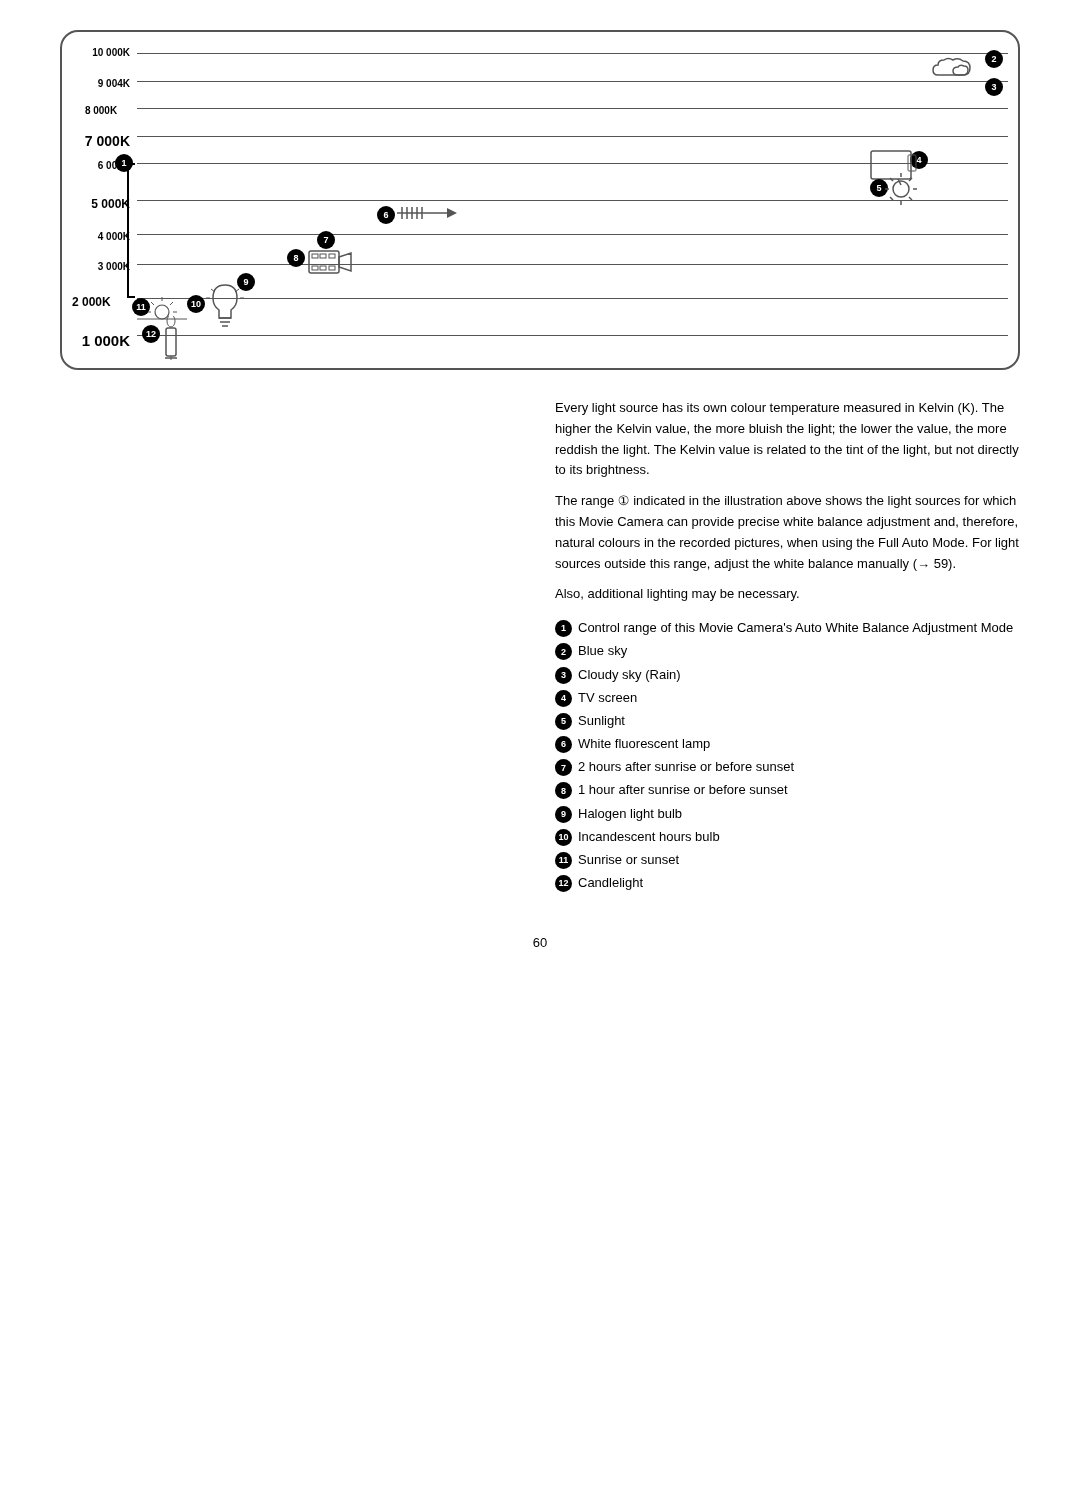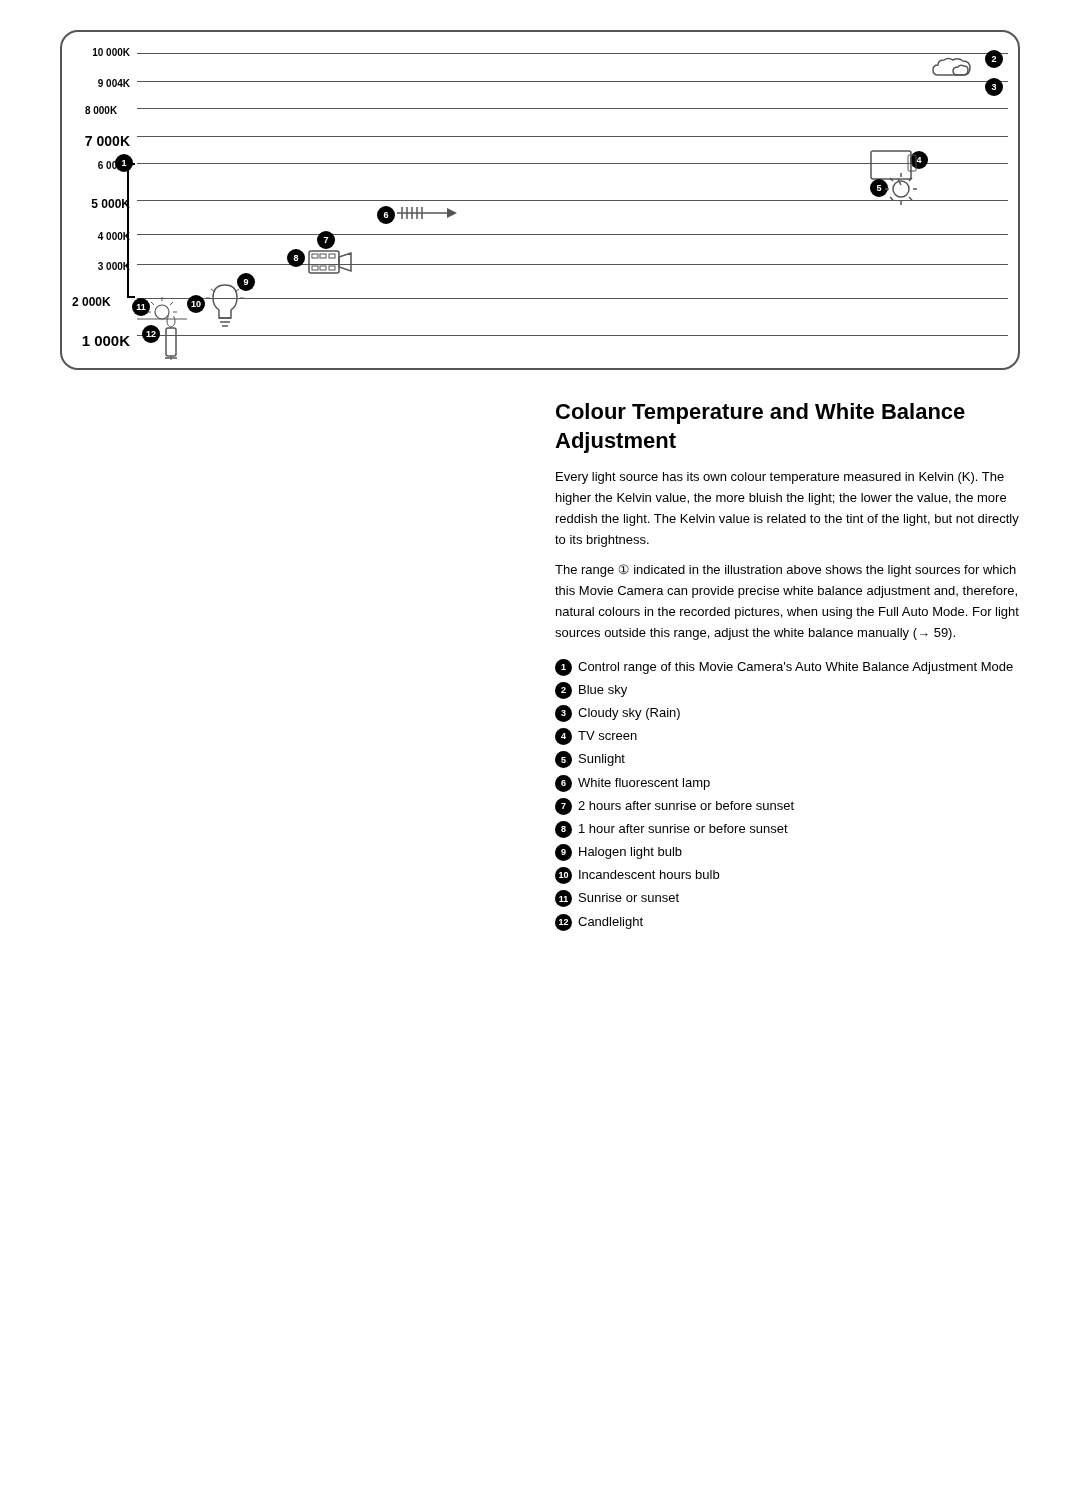--- a/index.html
+++ b/index.html
@@ -245,24 +245,24 @@
       </div>
     </div>
   </div>
 
   <div class="content-area">
     <div class="left-col">
       
     </div>
     <div class="right-col">
 
-      <h2 class="section-title">Colour Temperature and White Balance Adjustment</h2>
 
       <p class="body-text">Every light source has its own colour temperature measured in Kelvin (K). The higher the Kelvin value, the more bluish the light; the lower the value, the more reddish the light. The Kelvin value is related to the tint of the light, but not directly to its brightness.</p>
       <p class="body-text">The range ① indicated in the illustration above shows the light sources for which this Movie Camera can provide precise white balance adjustment and, therefore, natural colours in the recorded pictures, when using the Full Auto Mode. For light sources outside this range, adjust the white balance manually (→ 59).</p>
+      <p class="body-text">Also, additional lighting may be necessary.</p>
 
       <div class="items-list">
       <div class="list-item">
             <span class="list-badge">1</span>
             <span>Control range of this Movie Camera's Auto White Balance Adjustment Mode</span>
           </div>
           <div class="list-item">
             <span class="list-badge">2</span>
             <span>Blue sky</span>
           </div>
@@ -304,14 +304,15 @@
           </div>
           <div class="list-item">
             <span class="list-badge">12</span>
             <span>Candlelight</span>
           </div>
         </div>
 
     </div>
   </div>
 
+  <div class="page-number">60</div>
 
 </div>
 
 </body></html>

